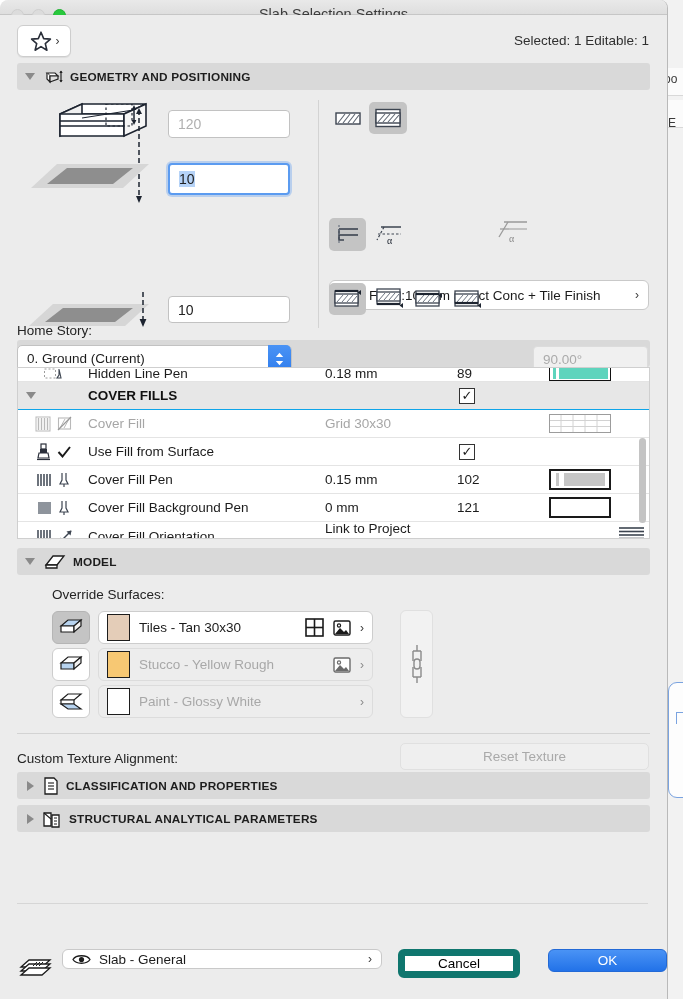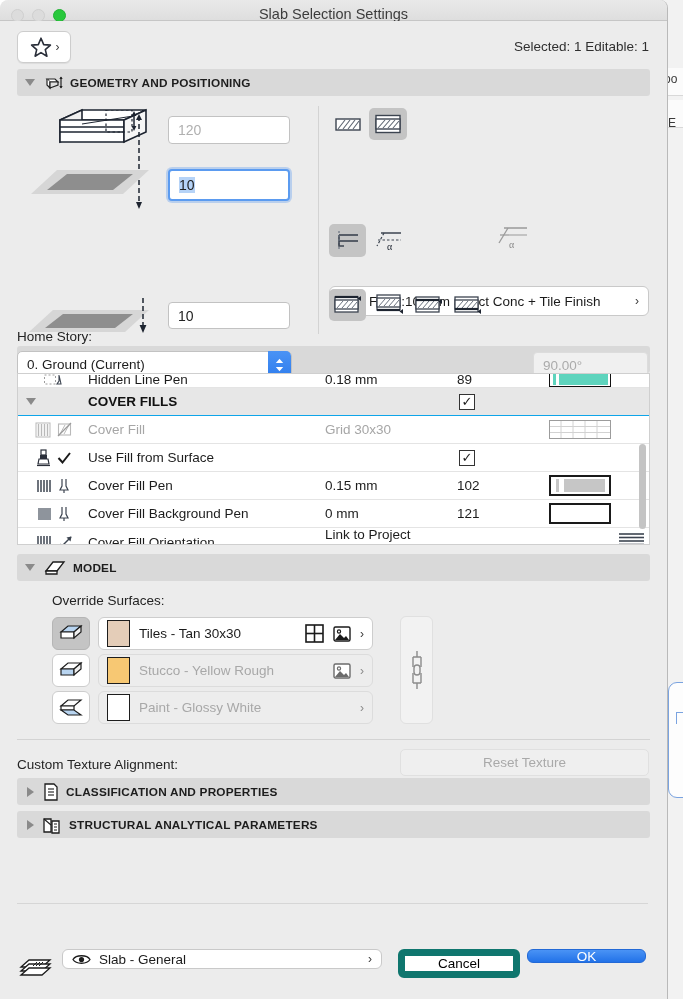--- a/index.html
+++ b/index.html
@@ -32,21 +32,21 @@
 
   
   #dialog {
     position: absolute; left: 0; top: 0; width: 668px; height: 999px;
     background: #ececec;
     border-right: 1px solid #b9b9b9;
     border-radius: 8px 8px 0 0;
     overflow: hidden;
   }
   #titlebar {
-    position: relative; height: 21px;
+    position: relative; height: 15px;
     background: linear-gradient(#e9e9e9, #dedede);
     border-bottom: 1px solid #c6c6c6;
     border-radius: 8px 8px 0 0;
   }
   .traffic { position:absolute; top:9px; width:13px; height:13px; border-radius:50%; }
   #tl-close { left:11px; background:#dcdcdc; border:1px solid #cfcfcf; }
   #tl-min   { left:32px; background:#dcdcdc; border:1px solid #cfcfcf; }
   #tl-max   { left:53px; background:#28c83c; border:1px solid #21b233; }
   #window-title {
     position:absolute; left:0; right:0; top:6px; text-align:center;
@@ -202,21 +202,21 @@
     background:#fff; border:1px solid #c9c9c9; border-radius:6px;
     display:flex; align-items:center; padding:0 9px; gap:8px; font-size:13.5px; color:#1b1b1b;
   }
   #layer-name { flex:1; }
   #cancel-btn {
     position:absolute; left:398px; top:8px; width:122px; height:29px;
     background:#fff; border:7px solid #0f766e; border-radius:6px;
     display:flex; align-items:center; justify-content:center; font-size:13.5px; color:#000000;
   }
   #ok-btn {
-    position:absolute; left:527px; top:8px; width:119px; height:14px;
+    position:absolute; left:548px; top:8px; width:119px; height:23px;
     background:linear-gradient(#4a93f5,#2272e8); border:1px solid #2269d6; border-radius:6px;
     display:flex; align-items:center; justify-content:center; font-size:13.5px; color:#fff;
   }
   .chev { font-size:12px; color:#3a3a3a; }
 </style>
 </head>
 <body>
 
 <div id="bg-layer">
   <div id="bg-panel"></div>

